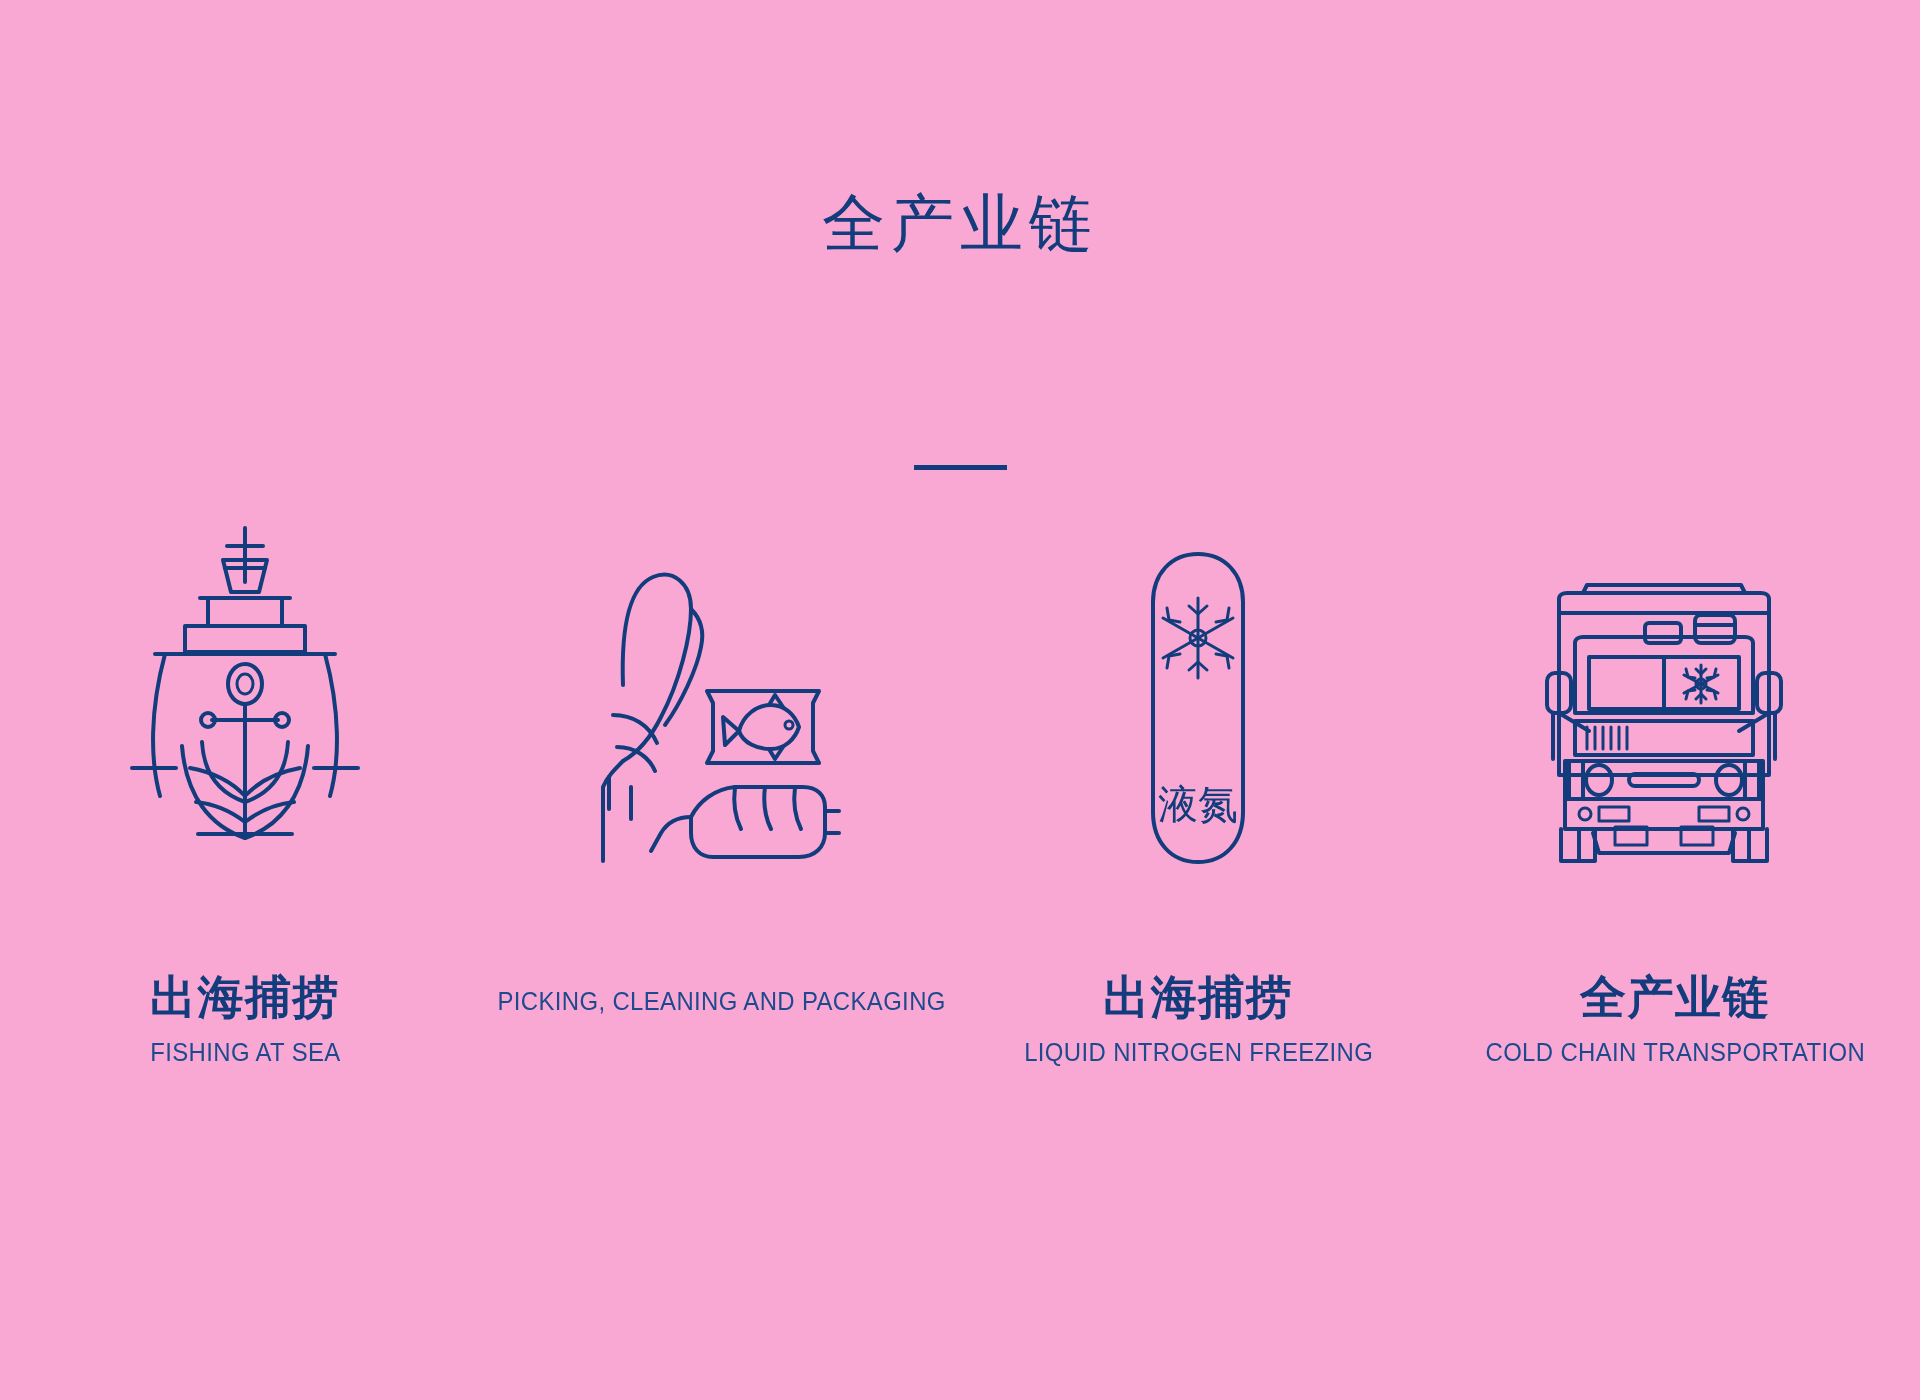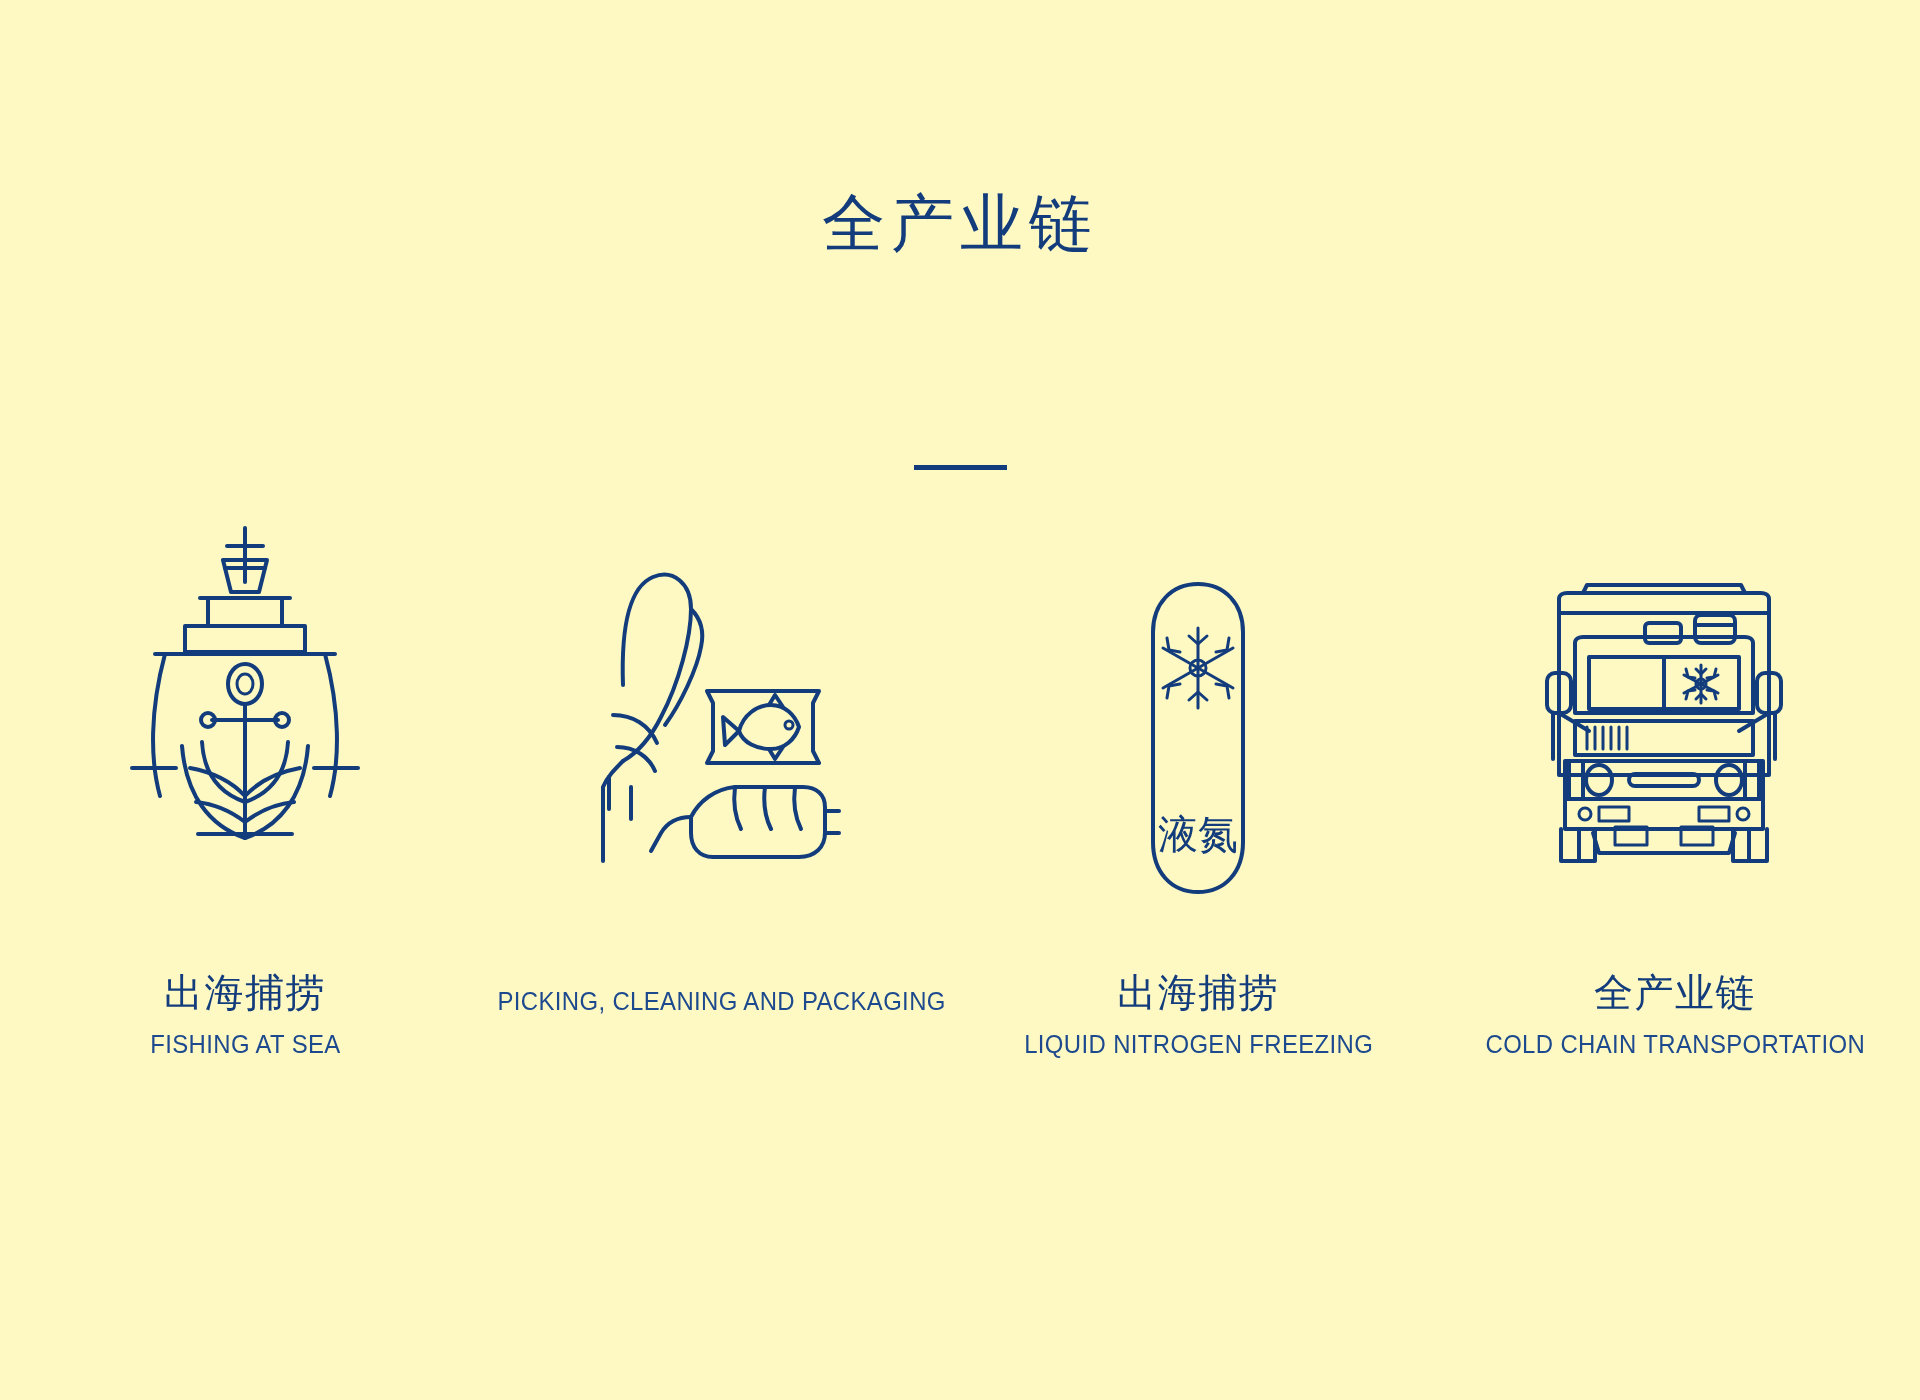--- a/index.html
+++ b/index.html
@@ -10,21 +10,21 @@
     width: 1920px;
     height: 1400px;
     background: #42b4dc;
     font-family: "Liberation Sans", "DejaVu Sans", sans-serif;
     overflow: hidden;
   }
   .page {
     position: relative;
     width: 1920px;
     height: 1400px;
-    background: #fef9c3;
+    background: #f9a8d4;
     box-sizing: border-box;
   }
 
   
   .heading {
     position: absolute;
     top: 178px;
     left: 0;
     width: 1920px;
     text-align: center;
@@ -83,41 +83,41 @@
   .icon-box svg {
     display: block;
     overflow: visible;
   }
   .labels {
     margin-top: 62px;
     text-align: center;
   }
   .label-cn {
     color: #123c7c;
-    font-size: 39px;
-    font-weight: 400;
+    font-size: 46px;
+    font-weight: 700;
     letter-spacing: 1.5px;
     line-height: 1.1;
     white-space: nowrap;
   }
   .label-en {
     margin-top: 15px;
     color: #1d4a8e;
     font-size: 26px;
     font-weight: 400;
     letter-spacing: 0.4px;
     line-height: 1.1;
     white-space: nowrap;
     transform: scaleX(0.92);
   }
 
   
   .step-1 .icon-box { align-items: flex-start; }
   .step-2 .icon-box { align-items: center; }
-  .step-3 .icon-box { align-items: flex-end; }
+  .step-3 .icon-box { align-items: center; }
   .step-4 .icon-box { align-items: center; }
 
   .stroke {
     fill: none;
     stroke: #123c7c;
     stroke-width: 4;
     stroke-linecap: round;
     stroke-linejoin: round;
   }
   .stroke-thin {

